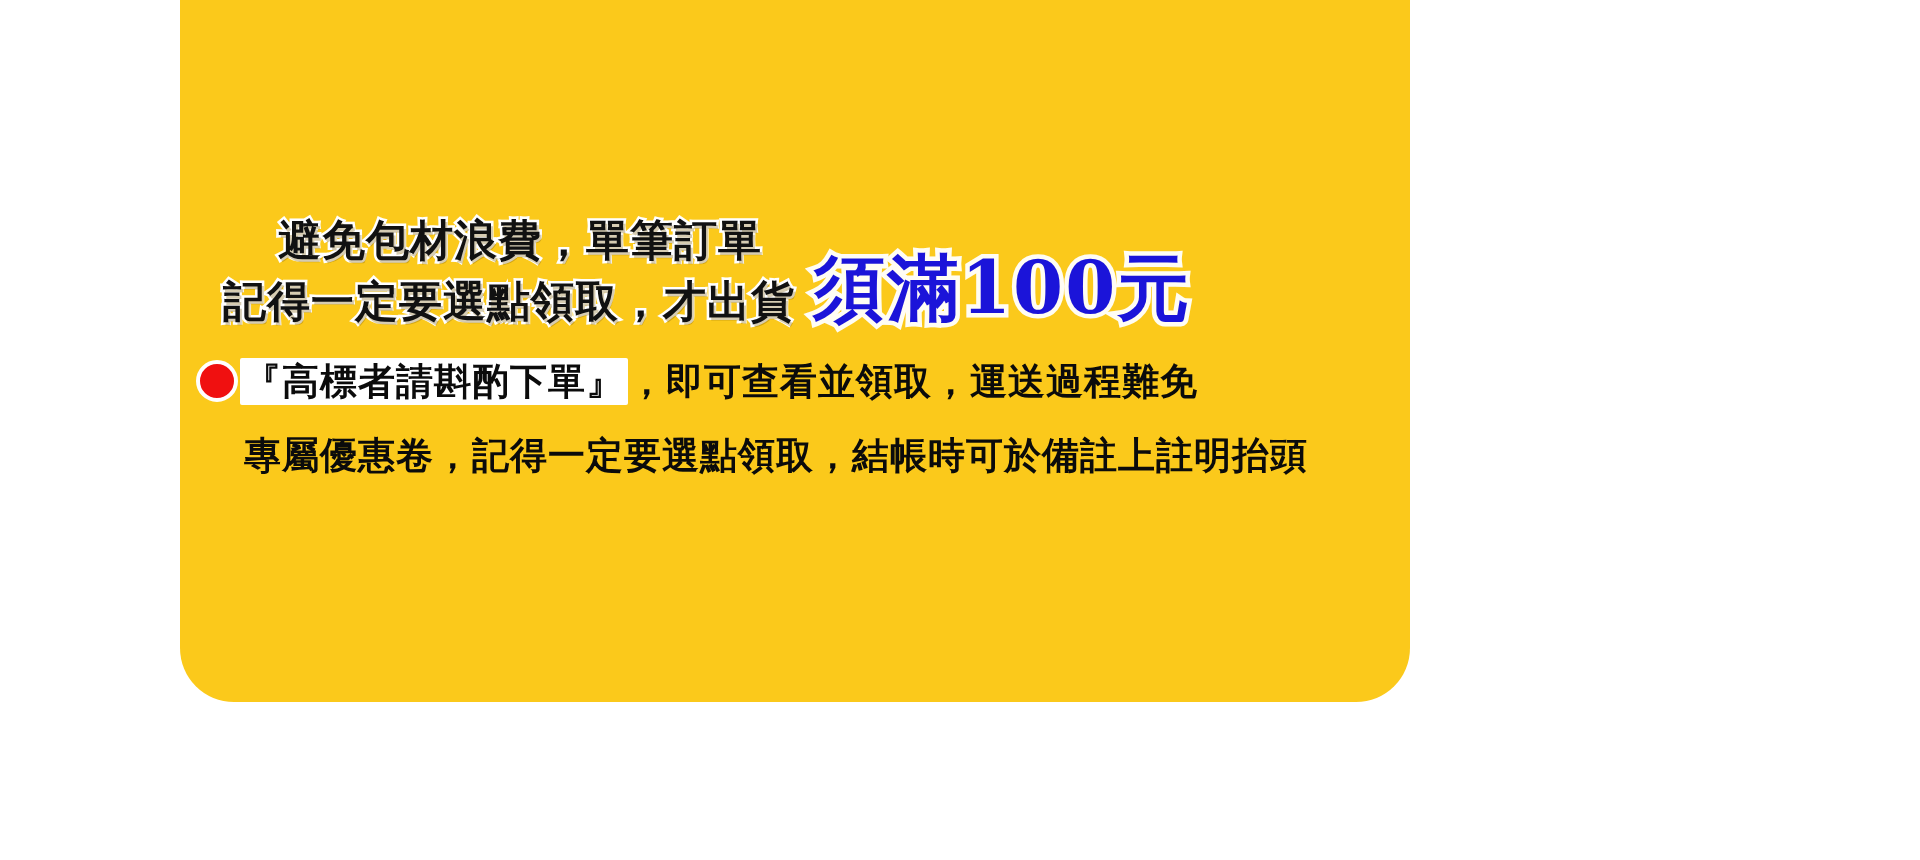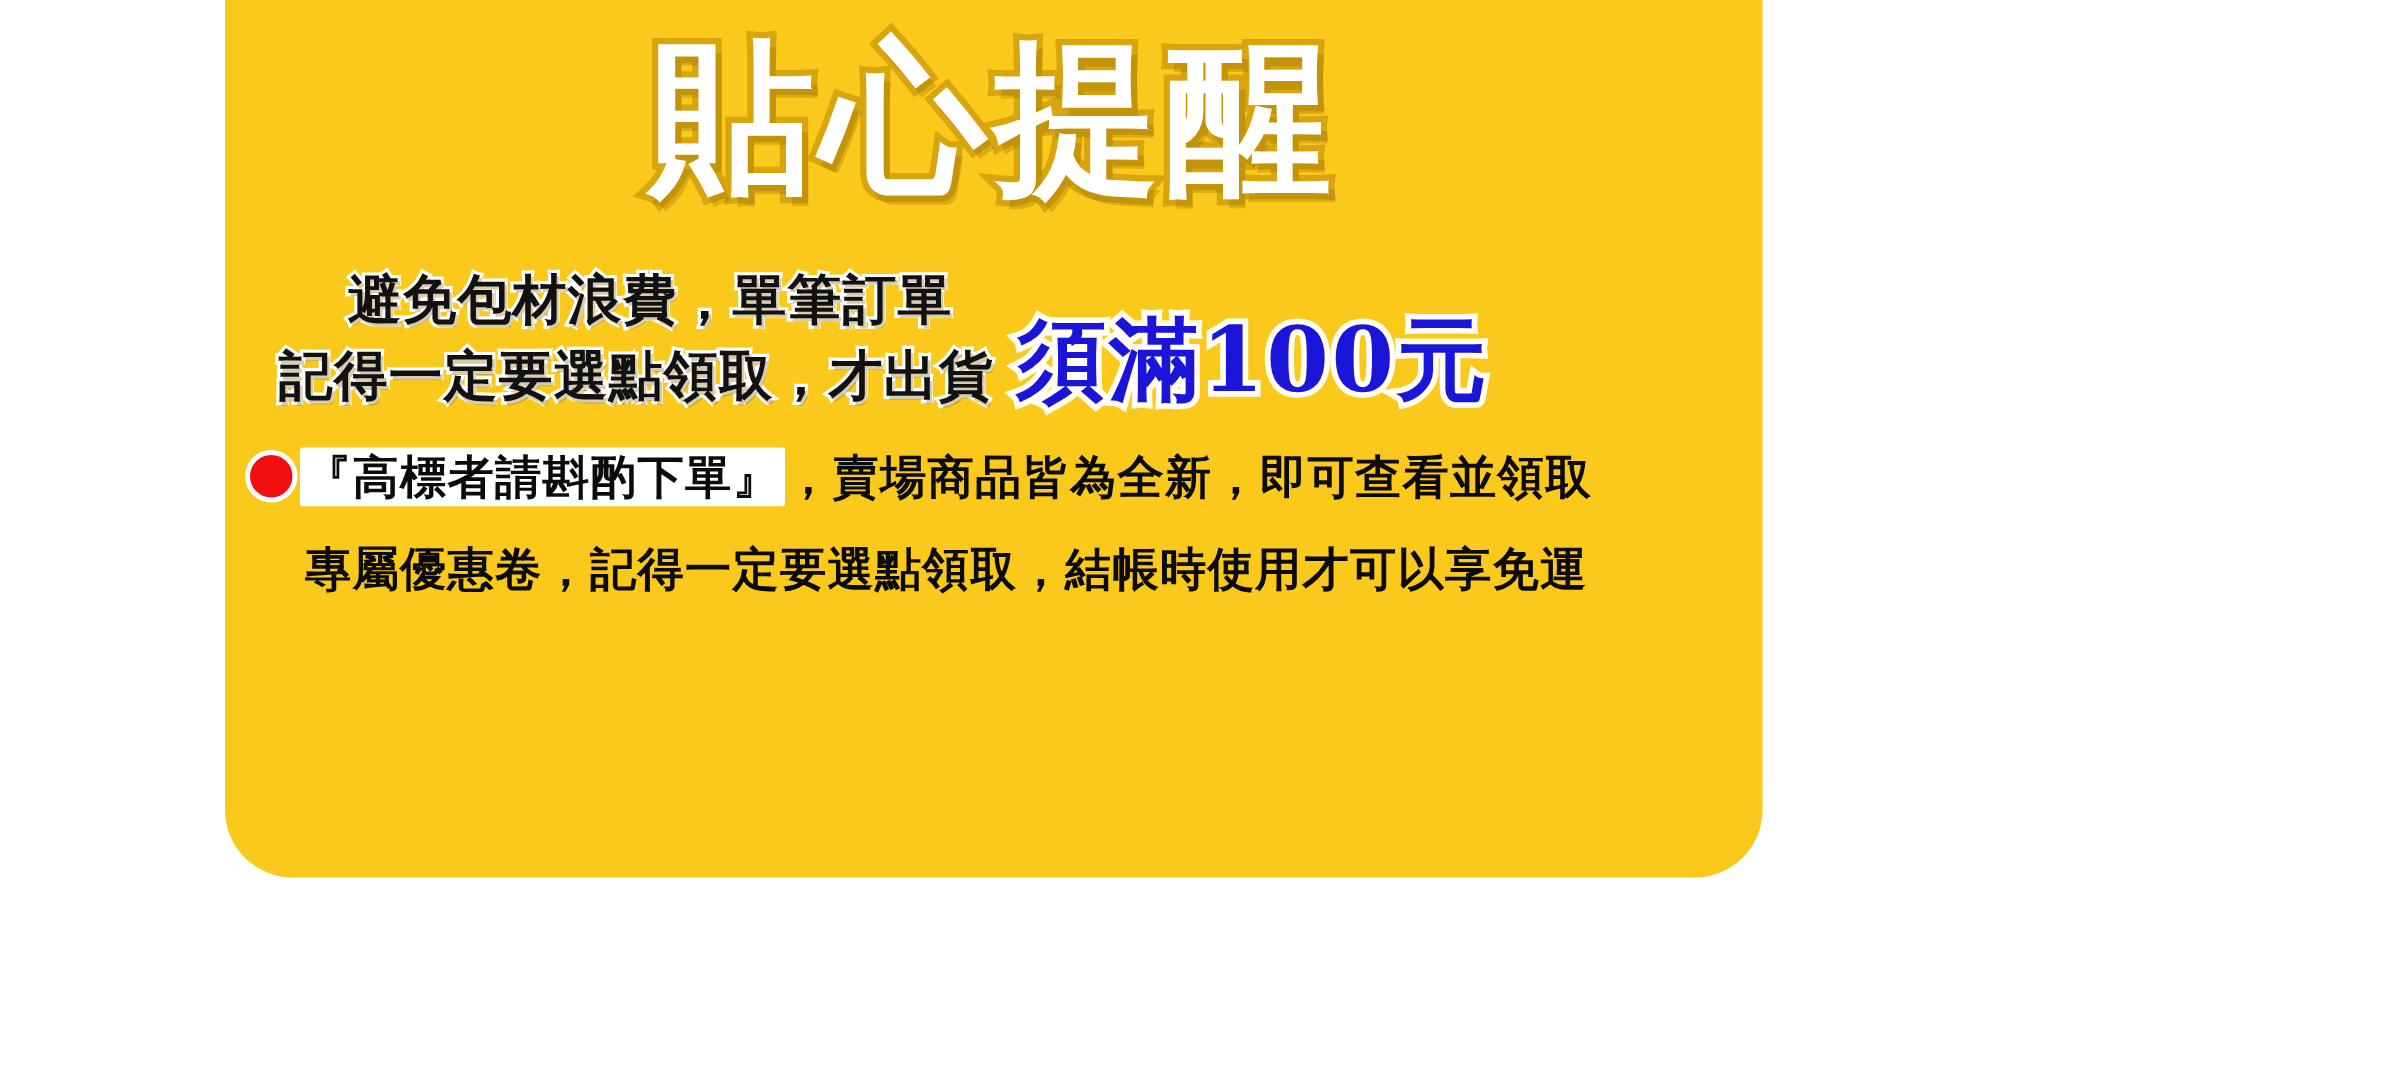--- a/index.html
+++ b/index.html
@@ -119,39 +119,36 @@
   }
   .bk{letter-spacing:0;}
 </style>
 </head>
 <body>
 
 <div class="canvas">
 
   <div class="card"></div>
 
-  <div class="title-wrap">
-    <span class="title">貼心提醒</span>
-  </div>
 
   <div class="sub-row">
     <div class="sub-left">
       <span class="l1">避免包材浪費，單筆訂單</span>
       <span class="l2">記得一定要選點領取，才出貨</span>
     </div>
     <div class="sub-right">須滿100元</div>
   </div>
 
   <div class="bullets">
 
     <div class="bullet">
       <div class="bullet-line">
-        <span class="dot"></span><span class="hl">『高標者請斟酌下單』</span><span>，賣場商品皆為全新，即可查看並領取</span>
+        <span class="dot"></span><span class="hl">『高標者請斟酌下單』</span><span>，即可查看並領取，運送過程難免</span>
       </div>
     </div>
 
     <div class="bullet">
-      <div class="bullet-line indent">專屬優惠卷，記得一定要選點領取，結帳時使用才可以享免運</div>
+      <div class="bullet-line indent">專屬優惠卷，記得一定要選點領取，結帳時可於備註上註明抬頭</div>
     </div>
 
 
   </div>
 </div>
 
 </body></html>

